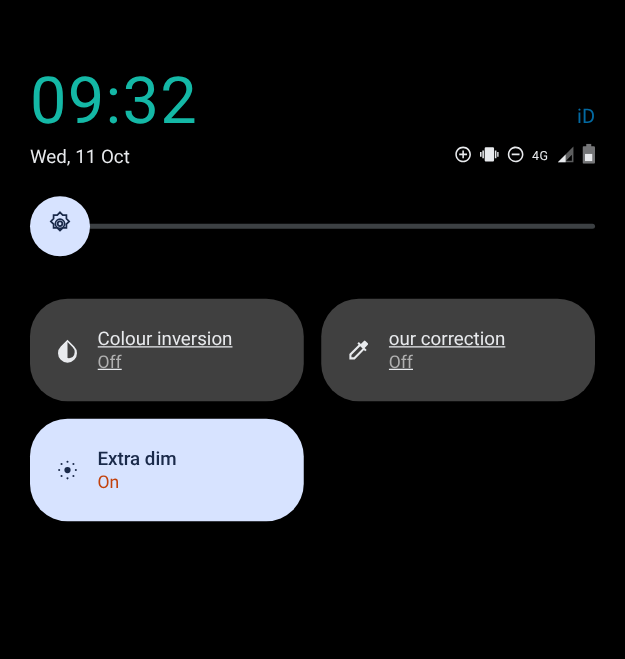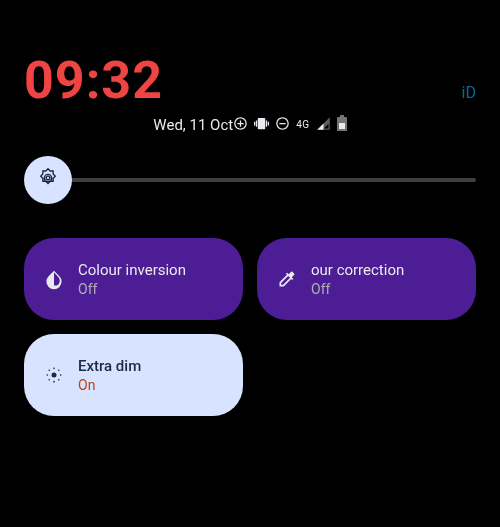--- a/index.html
+++ b/index.html
@@ -14,31 +14,31 @@
     .status-bar {
       padding: 50px 24px 0 24px;
     }
     .clock-row {
       display: flex;
       justify-content: space-between;
       align-items: baseline;
     }
     .clock {
       font-size: 52px;
-      font-weight: 700;
+      font-weight: 400;
       letter-spacing: 1px;
-      color: #ef4444;
+      color: #14b8a6;
     }
     .carrier {
       font-size: 16px;
       color: #0369a1;
     }
     .info-row {
       display: flex;
-      justify-content: center;
+      justify-content: space-between;
       align-items: center;
       margin-top: 4px;
     }
     .date {
       font-size: 15px;
       color: #e8eaed;
     }
     .status-icons {
       display: flex;
       align-items: center;
@@ -80,21 +80,21 @@
     }
     .tile {
       border-radius: 30px;
       padding: 0 18px;
       height: 82px;
       display: flex;
       align-items: center;
       gap: 12px;
       cursor: pointer;
     }
-    .tile-off { background: #4c1d95; }
+    .tile-off { background: #404040; text-decoration: underline; }
     .tile-on { background: #d7e3ff; }
     .tile-icon {
       width: 24px;
       height: 24px;
       flex-shrink: 0;
       display: flex;
       align-items: center;
       justify-content: center;
     }
     .tile-off .tile-icon svg { fill: #e8eaed; }

